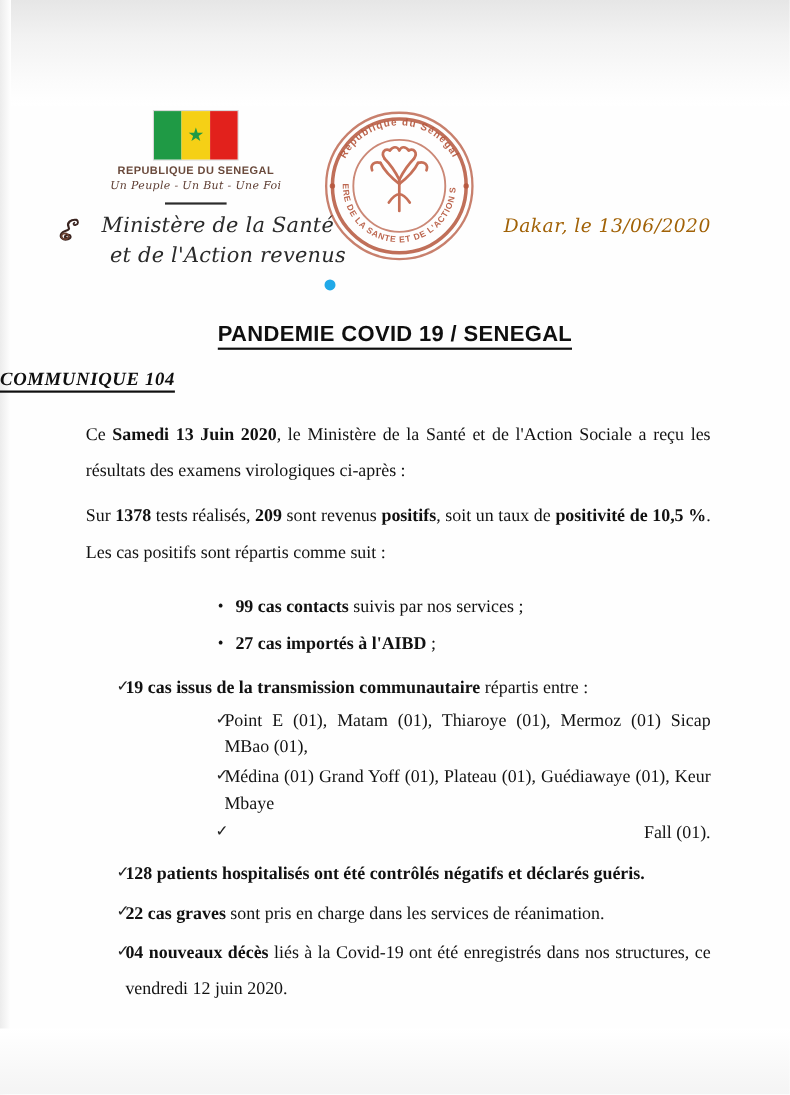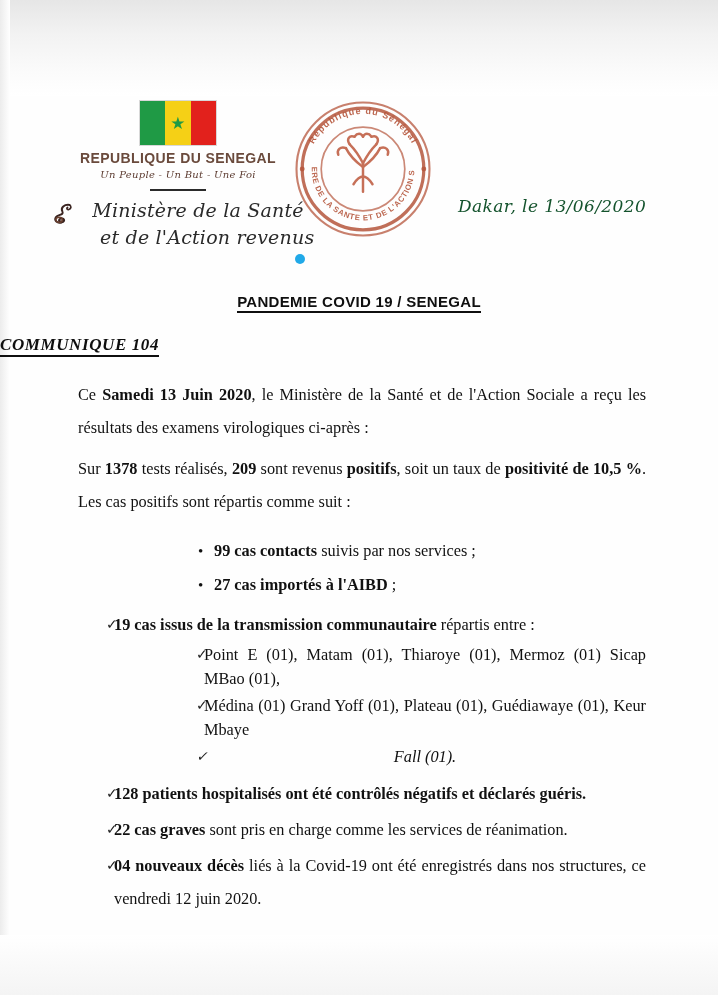--- a/index.html
+++ b/index.html
@@ -66,21 +66,21 @@
   .flag .star {
     position: absolute;
     top: 50%; left: 50%;
     transform: translate(-50%, -50%);
     color: #1f9a45;
     font-size: 17px;
     line-height: 1;
   }
   .rep-line {
     font-family: "Liberation Sans", sans-serif;
-    font-size: 14px;
+    font-size: 10px;
     font-weight: bold;
     letter-spacing: .4px;
     color: #6a4a3c;
     margin-top: 4px;
   }
   .motto {
     font-family: "DejaVu Serif", serif;
     font-style: italic;
     font-size: 10px;
     color: #5c3b30;
@@ -148,34 +148,34 @@
   }
 
   
   .date-line {
     position: absolute;
     left: 458px;
     top: 196px;
     font-family: "DejaVu Serif", serif;
     font-style: italic;
     font-size: 17px;
-    color: #14532d;
+    color: #a16207;
     letter-spacing: .4px;
     white-space: nowrap;
   }
 
   
   .title-main {
     position: absolute;
     left: 0; right: 0;
     top: 293px;
     text-align: center;
     font-family: "Liberation Sans", sans-serif;
     font-weight: bold;
-    font-size: 15px;
+    font-size: 20px;
     letter-spacing: .3px;
     color: #0f0f0f;
   }
   .title-main span {
     border-bottom: 2px solid #0f0f0f;
     padding-bottom: 1px;
   }
   .title-sub {
     position: absolute;
     left: 0; right: 0;
@@ -247,21 +247,21 @@
   }
   .loc-lines {
     margin: 2px 0 8px 0;
     padding-left: 54px;
     list-style: none;
   }
   .loc-lines li {
     line-height: 24px;
     text-align: justify;
   }
-  .loc-lines li:last-child { text-align: center; font-style: italic; }
+  .loc-lines li:last-child { text-align: right; }
   .nowrap-just { text-align: justify; text-align-last: left; }
 </style>
 </head>
 <body>
 
 <div class="page">
 
   <div class="scan-top-shade"></div>
   <div class="scan-left-shade"></div>
   <div class="scan-bottom-shade"></div>
@@ -350,20 +350,20 @@
       <li><b>19 cas issus de la transmission communautaire</b><span> répartis entre :</span>
         <ul class="loc-lines">
           <li>Point E (01), Matam (01), Thiaroye (01), Mermoz (01) Sicap MBao (01),</li>
           <li>Médina (01) Grand Yoff (01), Plateau (01), Guédiawaye (01), Keur Mbaye</li>
           <li>Fall (01).</li>
         </ul>
       </li>
 
       <li><b>128 patients hospitalisés ont été contrôlés négatifs et déclarés guéris.</b></li>
 
-      <li><b>22 cas graves</b><span> sont pris en charge comme les services de réanimation.</span></li>
+      <li><b>22 cas graves</b><span> sont pris en charge dans les services de réanimation.</span></li>
 
       <li><b>04 nouveaux décès</b><span> liés à la Covid-19 ont été enregistrés dans nos structures, ce vendredi 12 juin 2020.</span></li>
 
     </ul>
   </div>
 
 </div>
 
 </body></html>

